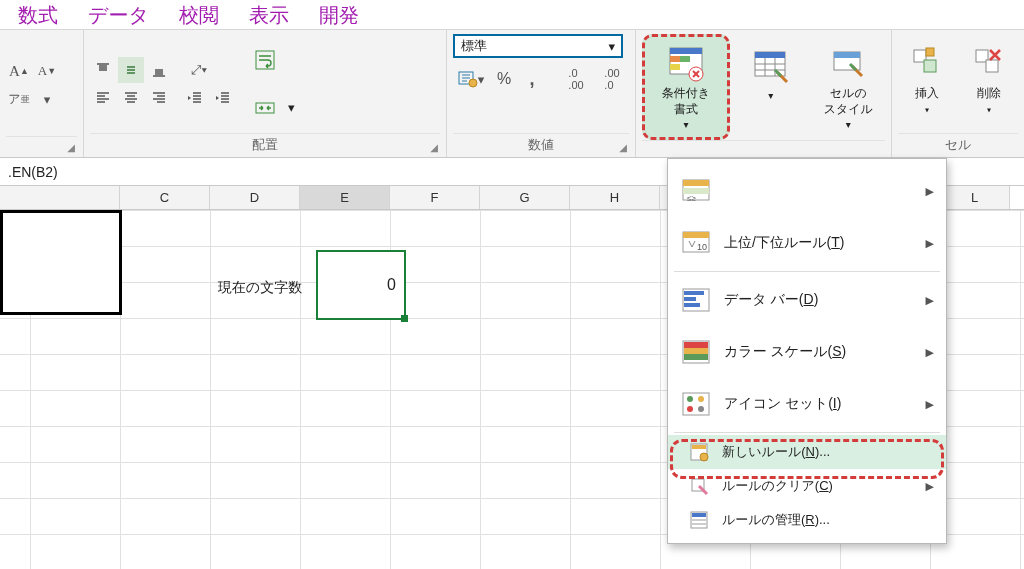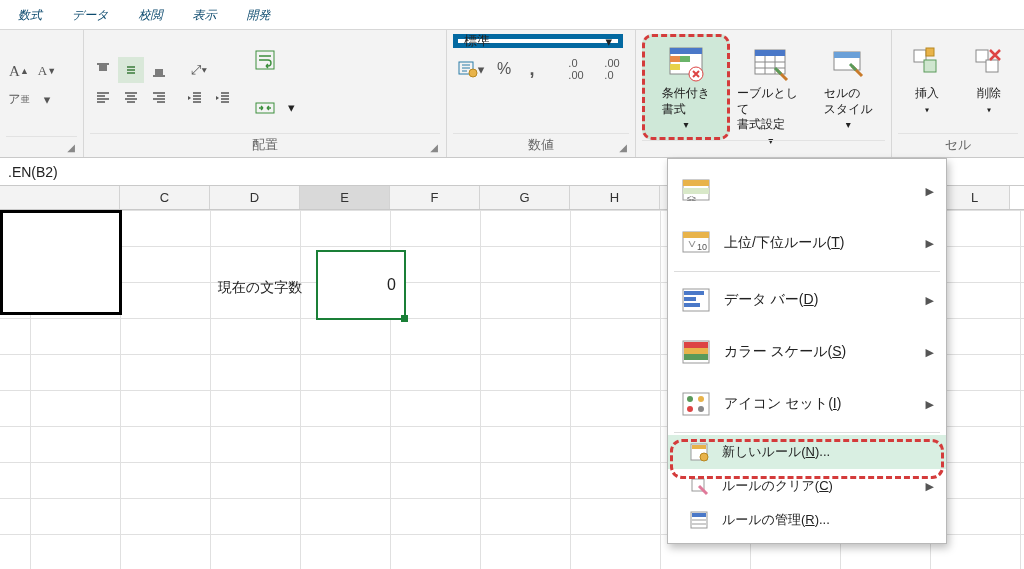--- a/index.html
+++ b/index.html
@@ -17,21 +17,21 @@
   
   .tabstrip {
     display: flex;
     gap: 30px;
     padding: 4px 18px 2px 18px;
     background: #fff;
     border-bottom: 1px solid #d7d7d7;
     height: 30px;
     align-items: center;
   }
-  .tabstrip .tab { font-size: 12px; color: #0c4a6e; cursor: pointer; font-style: italic; }
+  .tabstrip .tab { font-size: 20px; color: #a21caf; cursor: pointer; }
 
   
   .ribbon {
     display: flex;
     background: #f3f3f3;
     border-bottom: 1px solid #c9c9c9;
     height: 128px;
   }
   .group {
     display: flex;
@@ -72,34 +72,34 @@
   .wrapmerge { display:flex; flex-direction:column; gap:4px; padding-left:6px;}
   .wrapmerge .lbtn {
     display:flex; align-items:center; gap:6px;
     padding: 4px 6px;
     height:44px;
   }
   .wrapmerge .lbtn span.ic { width:26px;height:26px; display:inline-flex;align-items:center;justify-content:center;}
 
   
   .numfmt .sel {
-    background:#fff; border:5px solid #0369a1;
-    height:14px; width:170px;
+    background:#fff; border:2px solid #0369a1;
+    height:24px; width:170px;
     display:flex; align-items:center; padding:0 6px;
     justify-content:space-between;
   }
 
   
   .bigbtn {
     display:flex; flex-direction:column; align-items:center; justify-content:flex-start;
     width:80px; height:96px; padding:4px 2px; gap:2px;
     border:1px solid transparent;
   }
   .bigbtn .bicon { width:44px; height:44px; display:flex;align-items:center;justify-content:center;}
-  .bigbtn .blabel { font-size:12px; line-height:1.3;}
+  .bigbtn .blabel { font-size:12px; text-align:center; line-height:1.3;}
 
   
   .cf-highlight {
     background:#cfe8d8;
     border:3px dashed #d43b3b;
     border-radius:10px;
     padding:2px;
   }
   .cf-highlight .bigbtn { width:78px; }
 
@@ -357,22 +357,20 @@
       <div class="bigbtn">
         <span class="bicon">
           <svg width="40" height="40" viewBox="0 0 40 40">
             <rect x="4" y="6" width="30" height="24" fill="#fff" stroke="#888"></rect>
             <rect x="4" y="6" width="30" height="6" fill="#4a78c8"></rect>
             <path d="M4 18h30M4 24h30M14 12v18M24 12v18" stroke="#888"></path>
             <path d="M26 26l10 10" stroke="#c87a2a" stroke-width="3"></path>
             <path d="M24 24l6 6" stroke="#5a9a5a" stroke-width="3"></path>
           </svg>
         </span>
-        <span class="blabel" style="white-space:pre-line;">ーブルとして
-書式設定</span>
         <span style="font-size:10px;">▾</span>
       </div>
       <div class="bigbtn">
         <span class="bicon">
           <svg width="40" height="40" viewBox="0 0 40 40">
             <rect x="6" y="8" width="26" height="18" fill="#fff" stroke="#888"></rect>
             <rect x="6" y="8" width="26" height="6" fill="#6aa0d8"></rect>
             <path d="M24 22l10 10" stroke="#c87a2a" stroke-width="3"></path>
             <path d="M22 20l6 6" stroke="#5a9a5a" stroke-width="3"></path>
           </svg>

